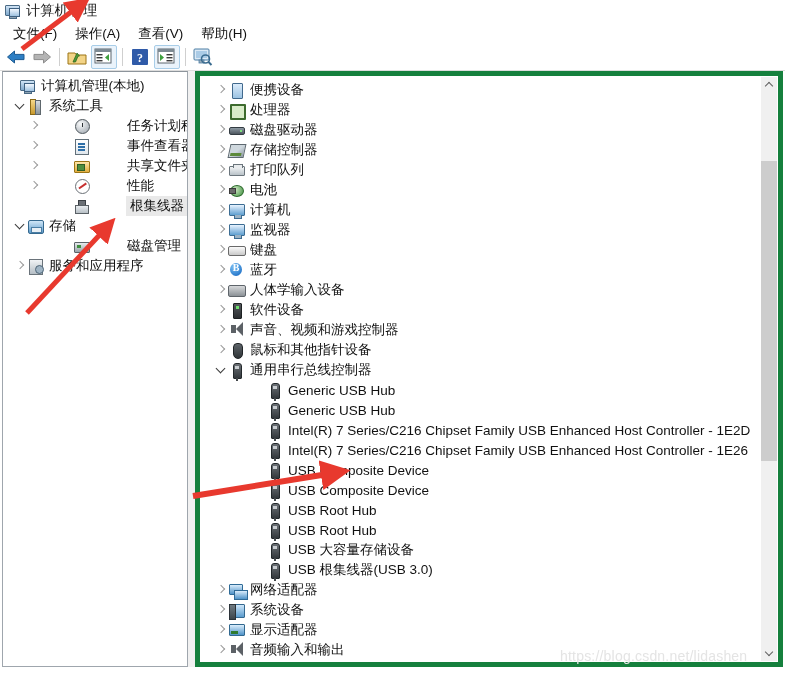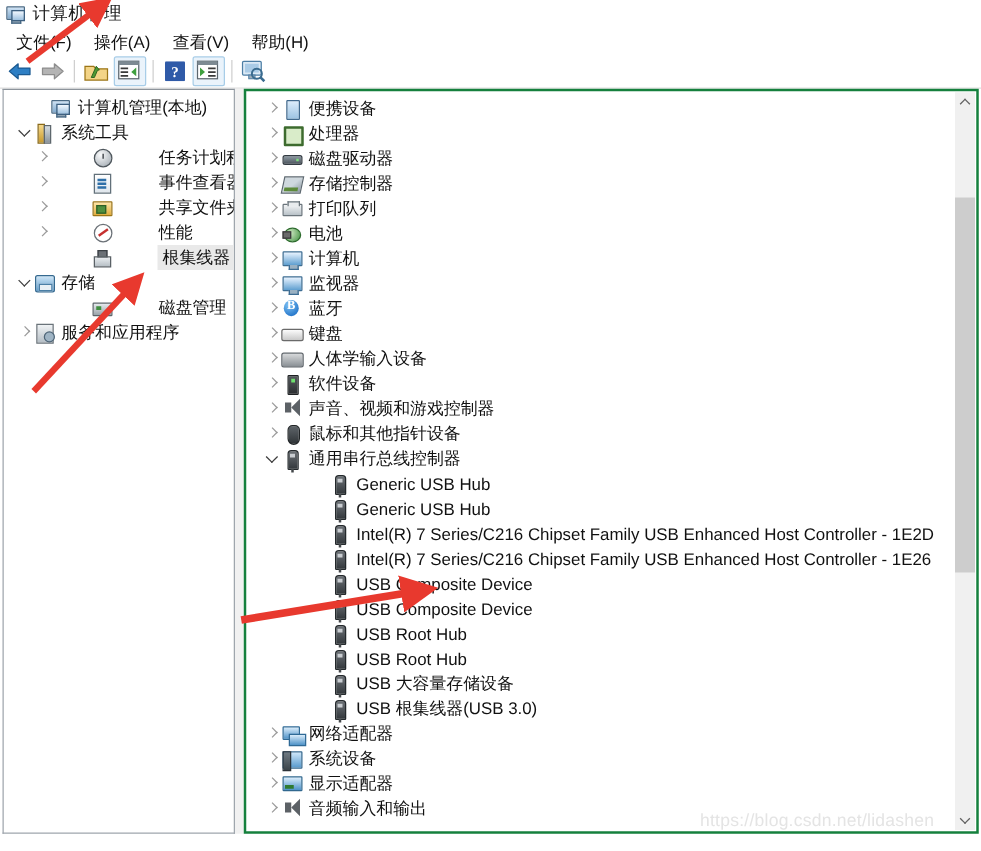--- a/index.html
+++ b/index.html
@@ -68,21 +68,21 @@
   .leftpane{
     position:absolute;left:2px;top:71px;width:186px;height:596px;
     background:#fff;border:1px solid #9fa6ad;border-top-color:#8d949b;
     box-sizing:border-box;overflow:hidden;
   }
   .splitter{
     position:absolute;left:188px;top:71px;width:7px;height:596px;background:#f1f1f1;
   }
   .rightpane{
     position:absolute;left:195px;top:71px;width:588px;height:596px;
-    background:#fff;border:2px solid #15803d;
+    background:#fff;border:5px solid #15803d;
     box-sizing:border-box;overflow:hidden;
   }
   .rp-inner{position:absolute;left:0;top:0;right:17px;bottom:0;overflow:hidden;}
 
   
   .row{
     position:relative;height:20px;display:flex;align-items:center;
     white-space:nowrap;font-size:13.5px;color:#111;cursor:default;
   }
   .row .chev{
@@ -96,21 +96,21 @@
   .chev.open:before{
     content:"";position:absolute;left:3px;top:5px;
     width:6px;height:6px;border-right:1.8px solid #3b3b3b;border-bottom:1.8px solid #3b3b3b;
     transform:rotate(45deg);
   }
   .row .ic{width:18px;height:16px;flex:0 0 auto;position:relative;margin-right:4px;}
   .row .lbl{flex:0 0 auto;}
   .row.sel .lbl{background:#e9e9e9;padding:1px 4px;margin-left:-1px;}
 
   
-  .lv0{padding-left:2px;justify-content:center;}
+  .lv0{padding-left:2px;}
   .lv1{padding-left:10px;}
   .lv2{padding-left:24px;gap:32px;}
 
   
   .rlv1{padding-left:14px;}
   .rlv2{padding-left:66px;}
   .i-monitor{
     position:absolute;left:1px;top:2px;width:14px;height:10px;
     background:linear-gradient(#e8f3ff,#5f9fd0);border:1px solid #3d6d93;border-radius:1px;
   }
@@ -507,31 +507,31 @@
           <span class="chev closed"></span>
           <span class="ic">
               <span class="i-monitor"></span>
             </span>
           <span class="lbl">监视器</span>
         </div>
 
         <div class="row rlv1">
           <span class="chev closed"></span>
           <span class="ic">
+              <span class="i-keyboard"></span>
+            </span>
+          <span class="lbl">键盘</span>
+        </div>
+
+        <div class="row rlv1">
+          <span class="chev closed"></span>
+          <span class="ic">
               <span class="i-bt"></span>
             </span>
           <span class="lbl">蓝牙</span>
-        </div>
-
-        <div class="row rlv1">
-          <span class="chev closed"></span>
-          <span class="ic">
-              <span class="i-keyboard"></span>
-            </span>
-          <span class="lbl">键盘</span>
         </div>
 
         <div class="row rlv1">
           <span class="chev closed"></span>
           <span class="ic">
               <span class="i-hid"></span>
             </span>
           <span class="lbl">人体学输入设备</span>
         </div>
 

